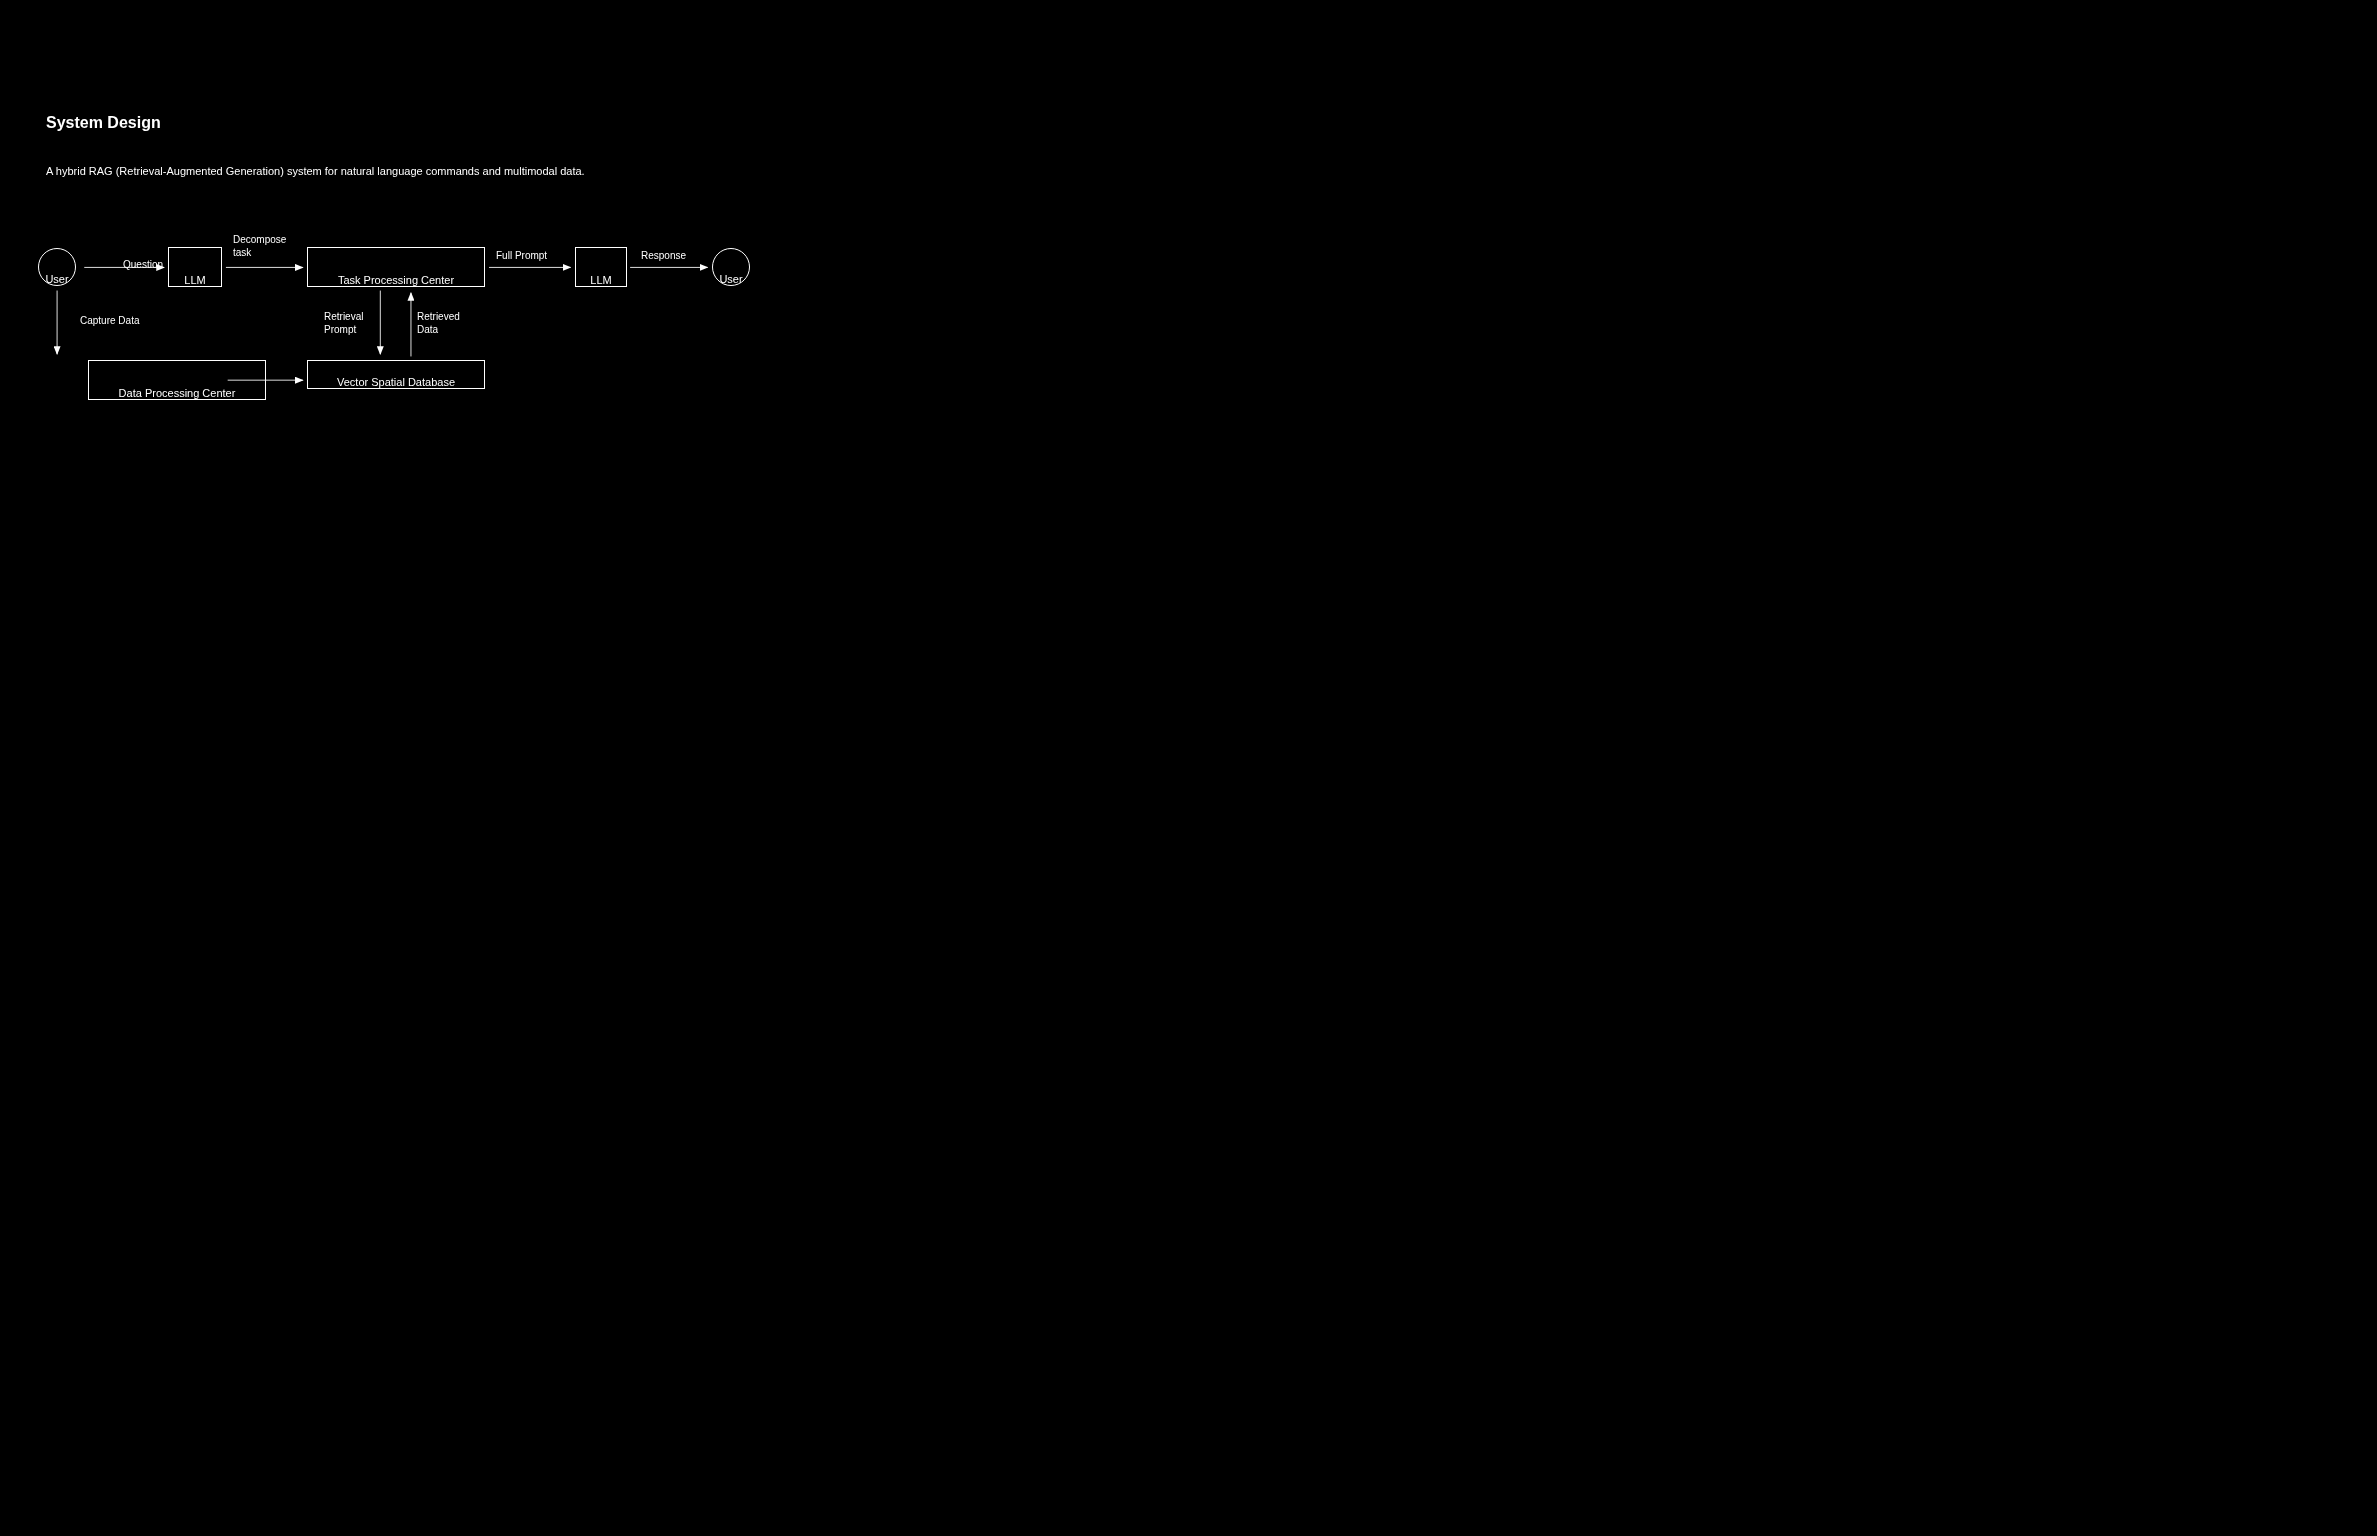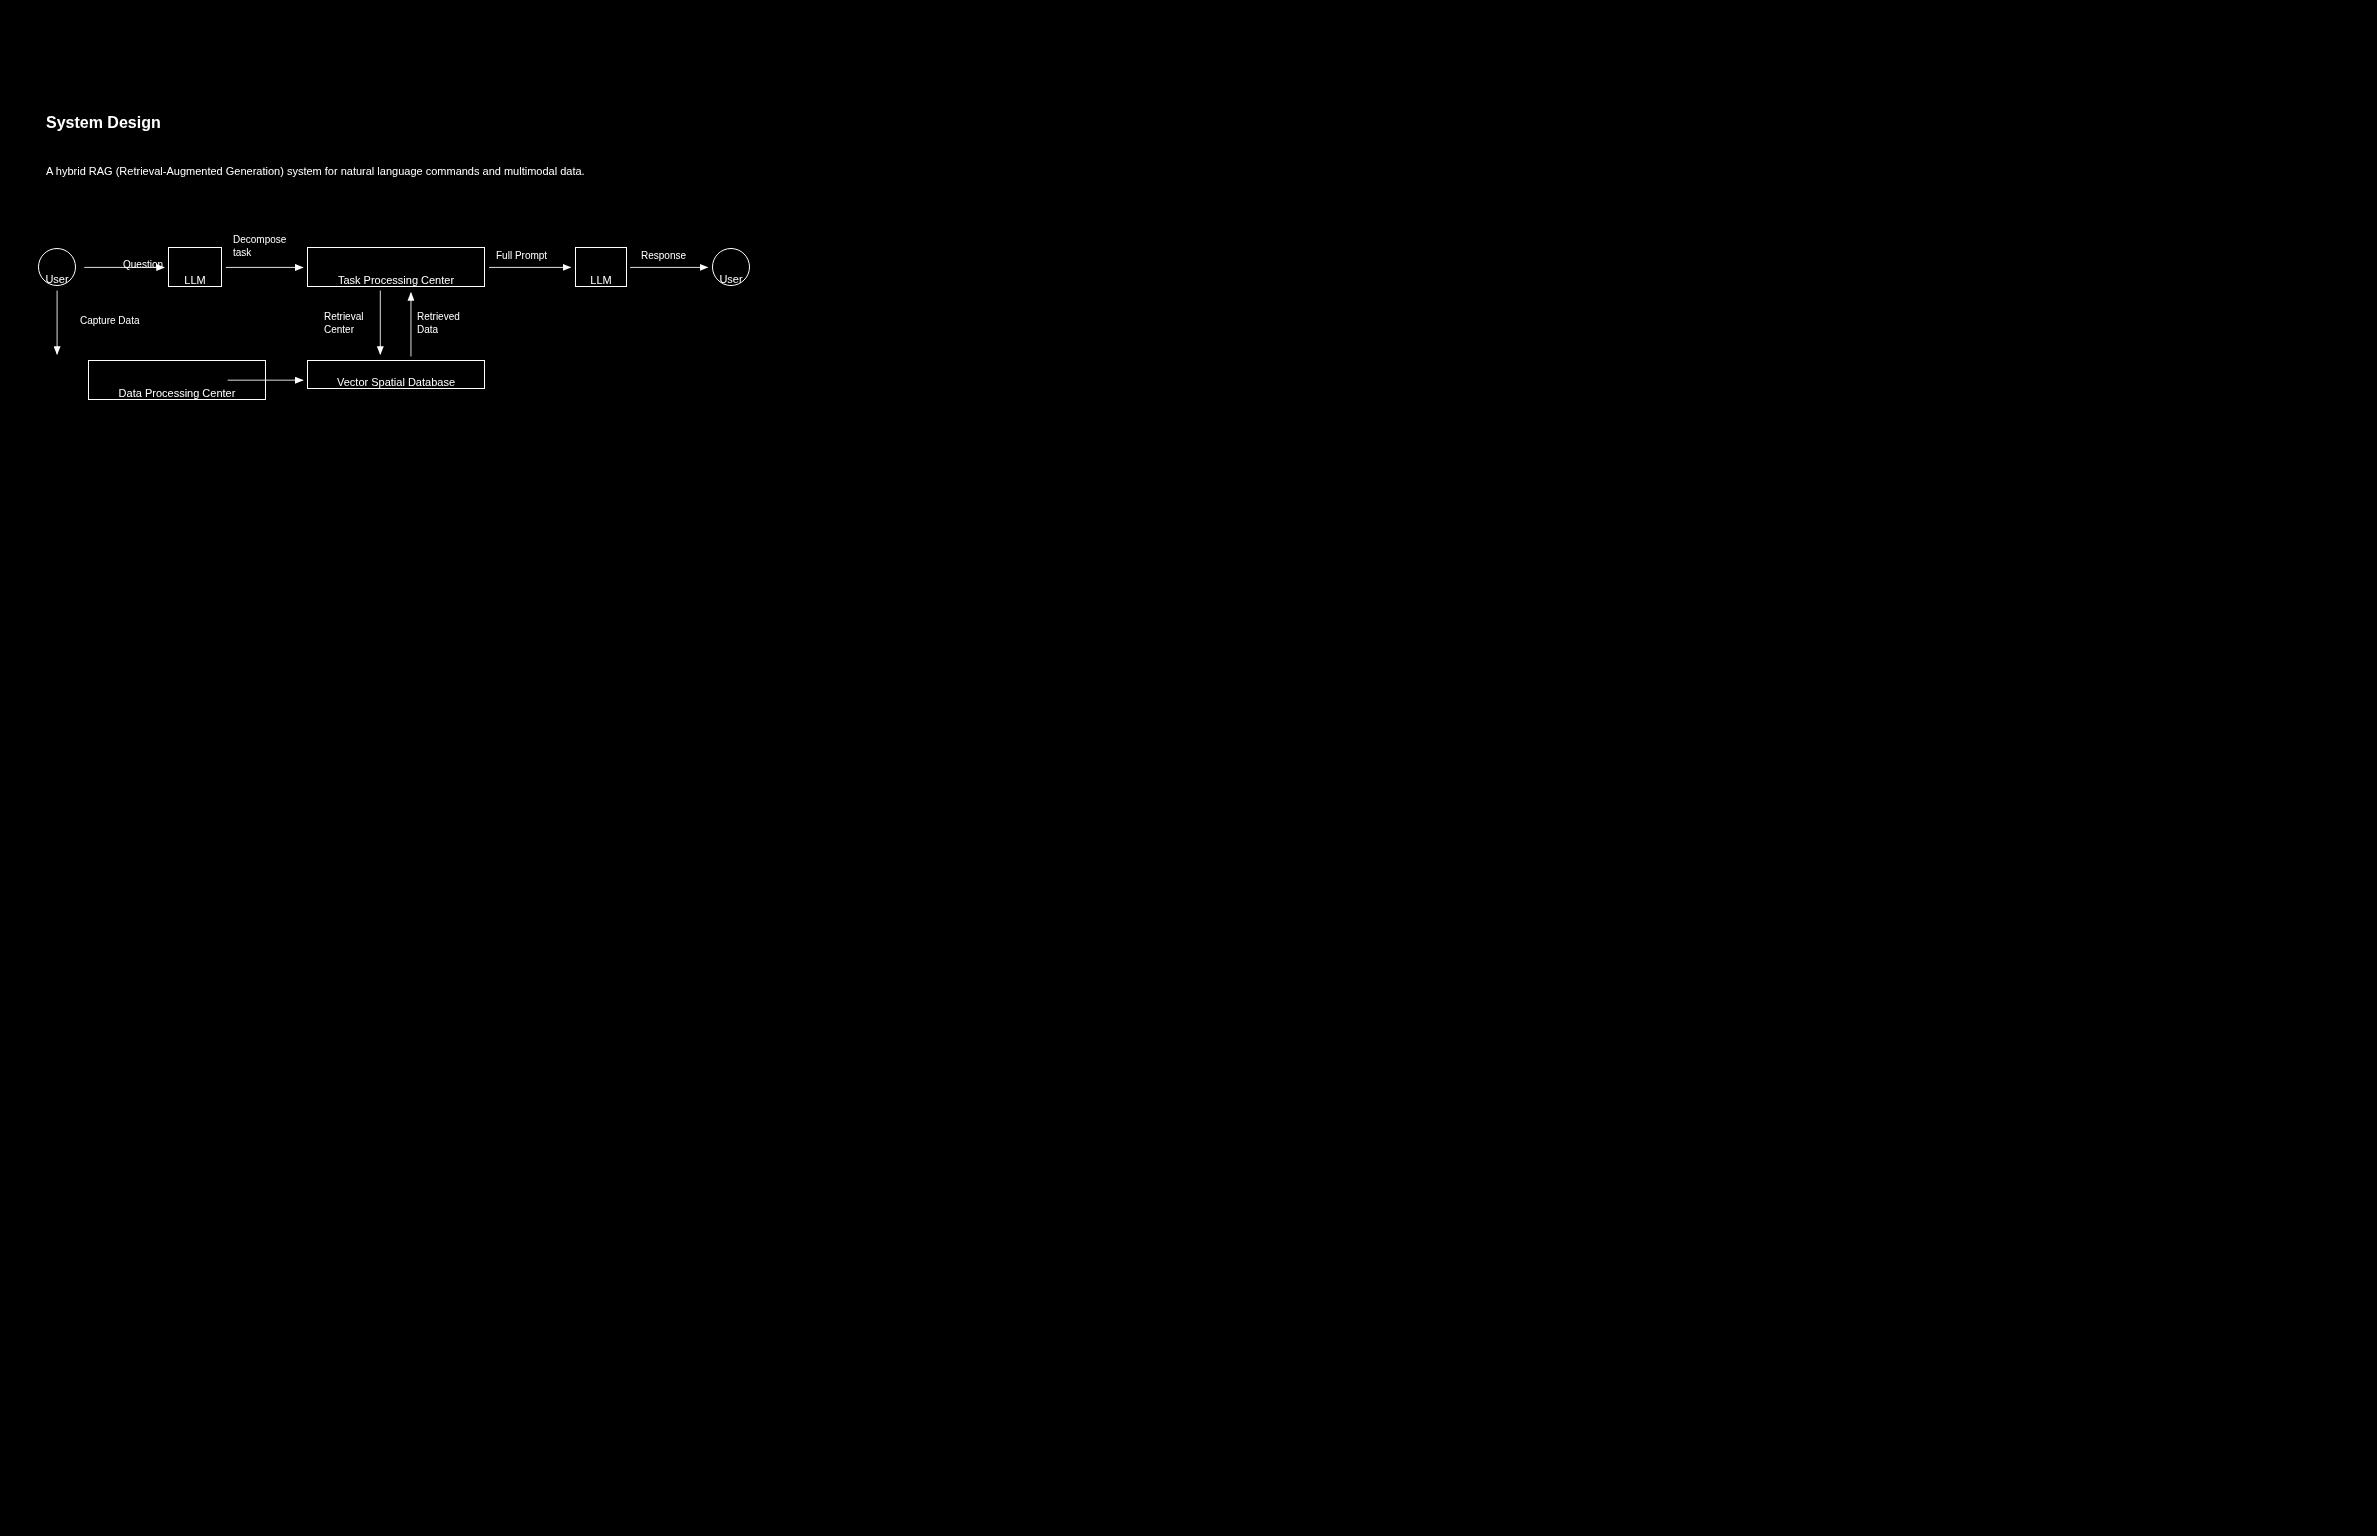--- a/index.html
+++ b/index.html
@@ -114,21 +114,21 @@
   </div>
 
   <div class="edge-label" style="left: 458px; top: 21.4px;">Full Prompt</div>
 
   <div class="edge-label" style="left: 603px; top: 21.4px;">Response</div>
 
   <div class="edge-label" style="left: 42px; top: 86px;">Capture Data</div>
 
   <div class="edge-label" style="left: 286px; top: 82px;">
     <span>Retrieval</span><br>
-    <span>Center</span>
+    <span>Prompt</span>
   </div>
 
   <div class="edge-label" style="left: 379px; top: 82px;">
     <span>Retrieved</span><br>
     <span>Data</span>
   </div>
 
   <svg class="arrows" viewBox="0 0 1240 330">
     <defs>
       <marker id="arrowhead" markerWidth="10" markerHeight="8" refX="9" refY="4" orient="auto">

